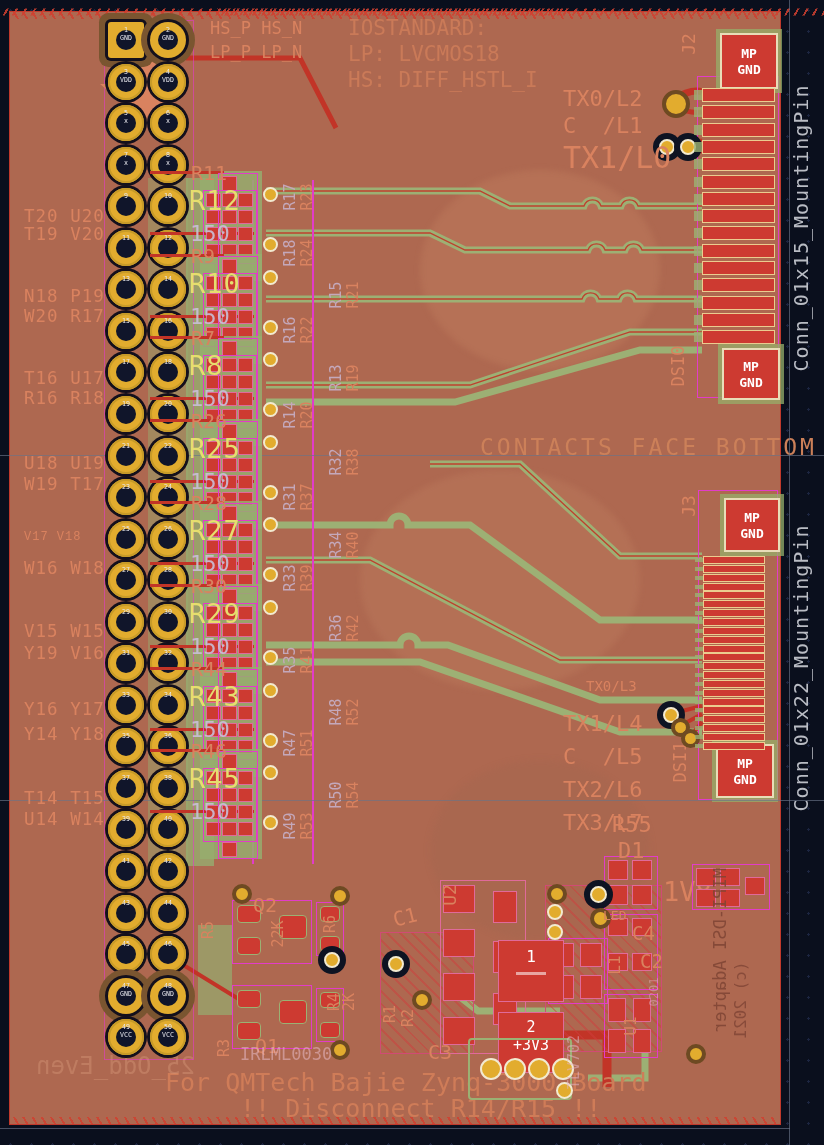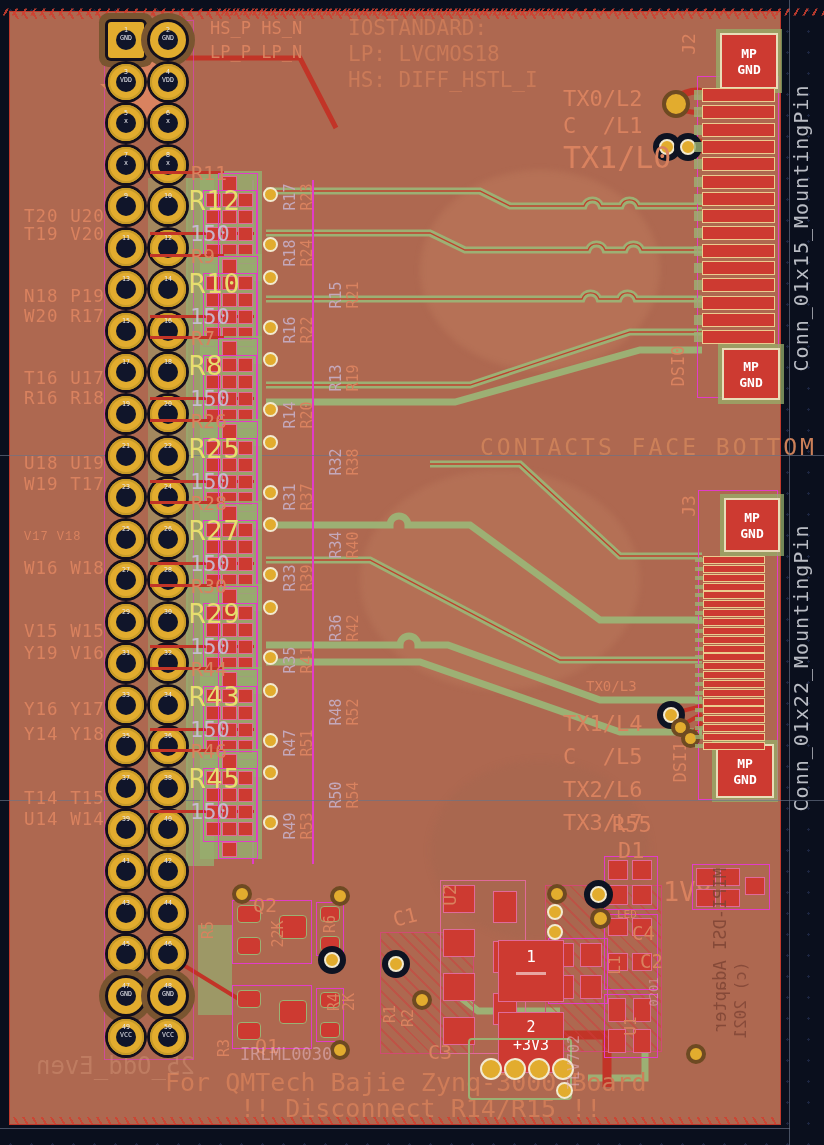--- a/index.html
+++ b/index.html
@@ -262,21 +262,21 @@
 <div class="v" style="left:334px;top:1002px;font-size:15px;">R4</div>
 <div class="v" style="left:349px;top:1002px;font-size:15px;">2K</div>
 <div class="t" style="left:393px;top:905px;font-size:20px;transform:rotate(-14deg);">C1</div>
 <div class="v" style="left:449px;top:895px;font-size:18px;">U2</div>
 <div class="v" style="left:390px;top:1014px;font-size:15px;">R1</div>
 <div class="v" style="left:408px;top:1018px;font-size:15px;">R2</div>
 <div class="v" style="left:224px;top:1048px;font-size:15px;">R3</div>
 <div class="t" style="left:428px;top:1040px;font-size:20px;">C3</div>
 <div class="t" style="left:612px;top:812px;font-size:22px;">R55</div>
 <div class="t" style="left:618px;top:838px;font-size:22px;">D1</div>
-<div class="t" style="left:603px;top:908px;font-size:11px;margin-left:14px;">LED</div>
+<div class="t" style="left:603px;top:908px;font-size:13px;">LED</div>
 <div class="t" style="left:632px;top:922px;font-size:19px;">C4</div>
 <div class="t" style="left:640px;top:950px;font-size:19px;">C2</div>
 <div class="v" style="left:614px;top:965px;font-size:16px;">L1</div>
 <div class="v" style="left:630px;top:1026px;font-size:16px;">U1</div>
 
 <div class="t" style="left:240px;top:1044px;font-size:17px;color:rgba(232,188,200,.55);">IRLML0030</div>
 <div class="v" style="left:574px;top:1062px;font-size:15px;color:rgba(228,178,196,.55);">TLV702</div>
 <div class="v" style="left:654px;top:992px;font-size:12px;color:rgba(228,178,196,.5);">0201</div>
 <div class="mirv" style="left:720px;top:950px;font-size:17px;color:rgba(126,68,52,.85);">MIPI-DSI Adapter</div>
 <div class="mirv" style="left:740px;top:1000px;font-size:16px;color:rgba(126,68,52,.8);">(c) 2021</div>

